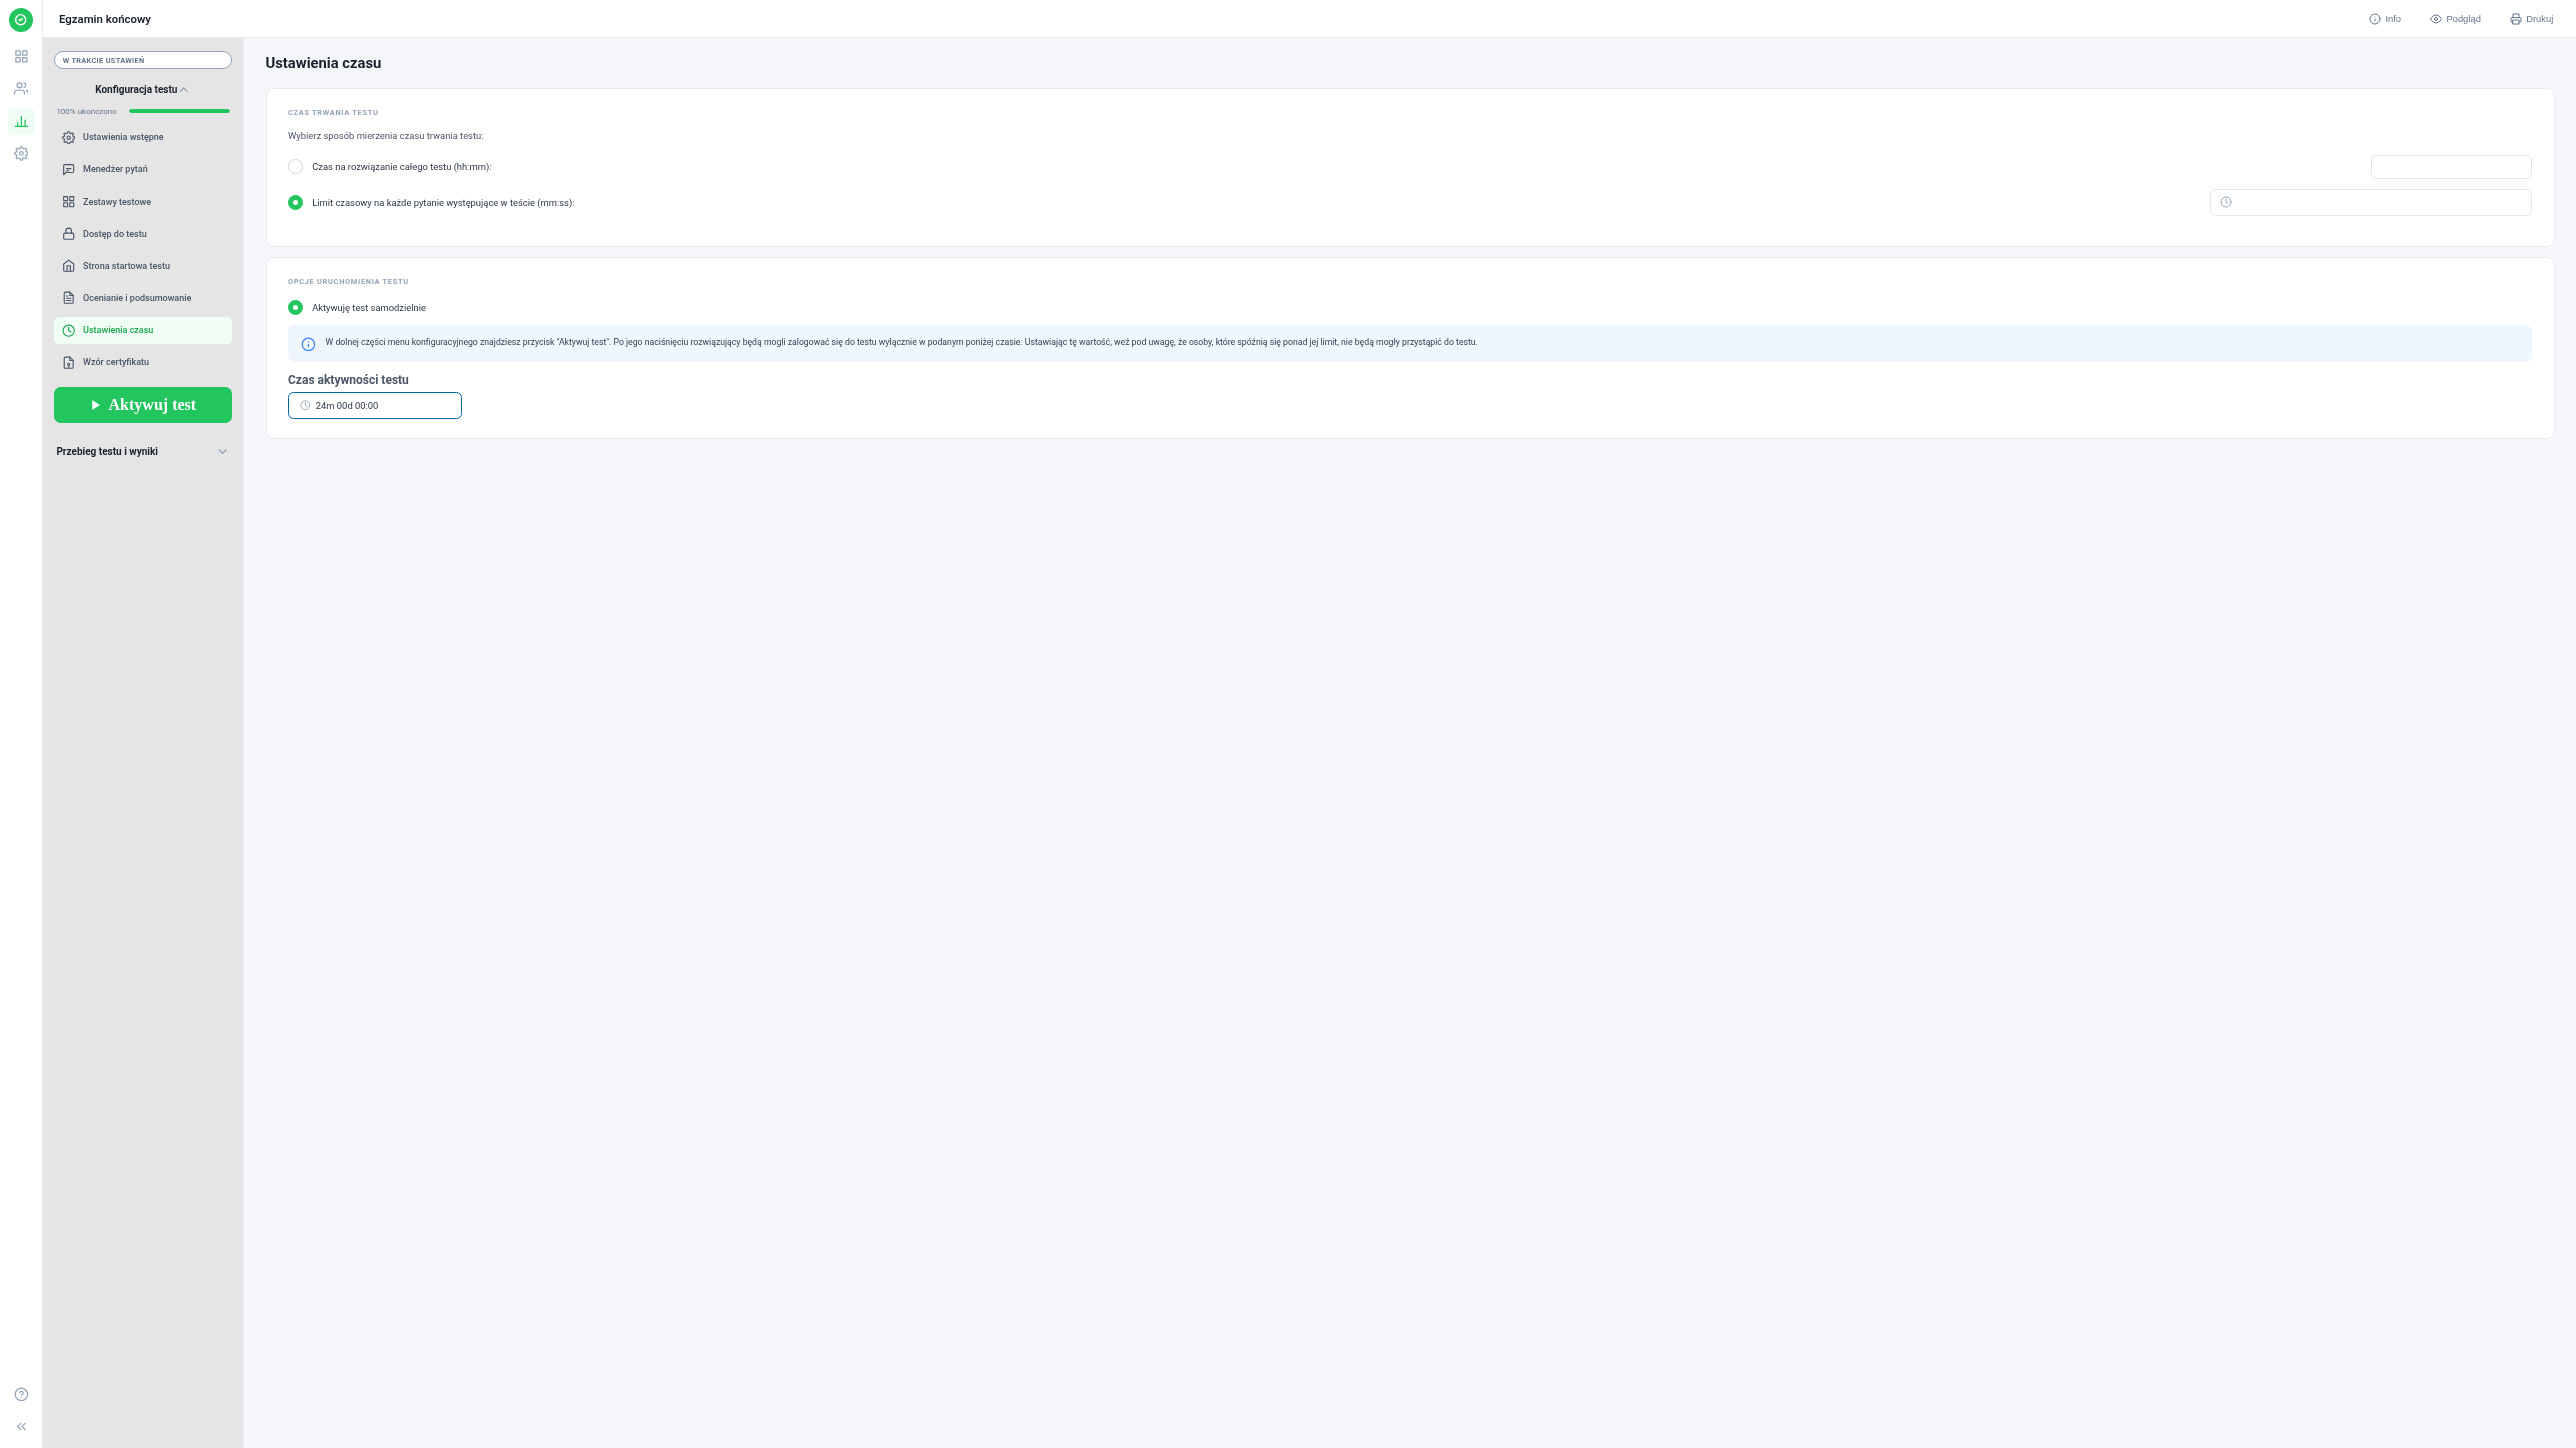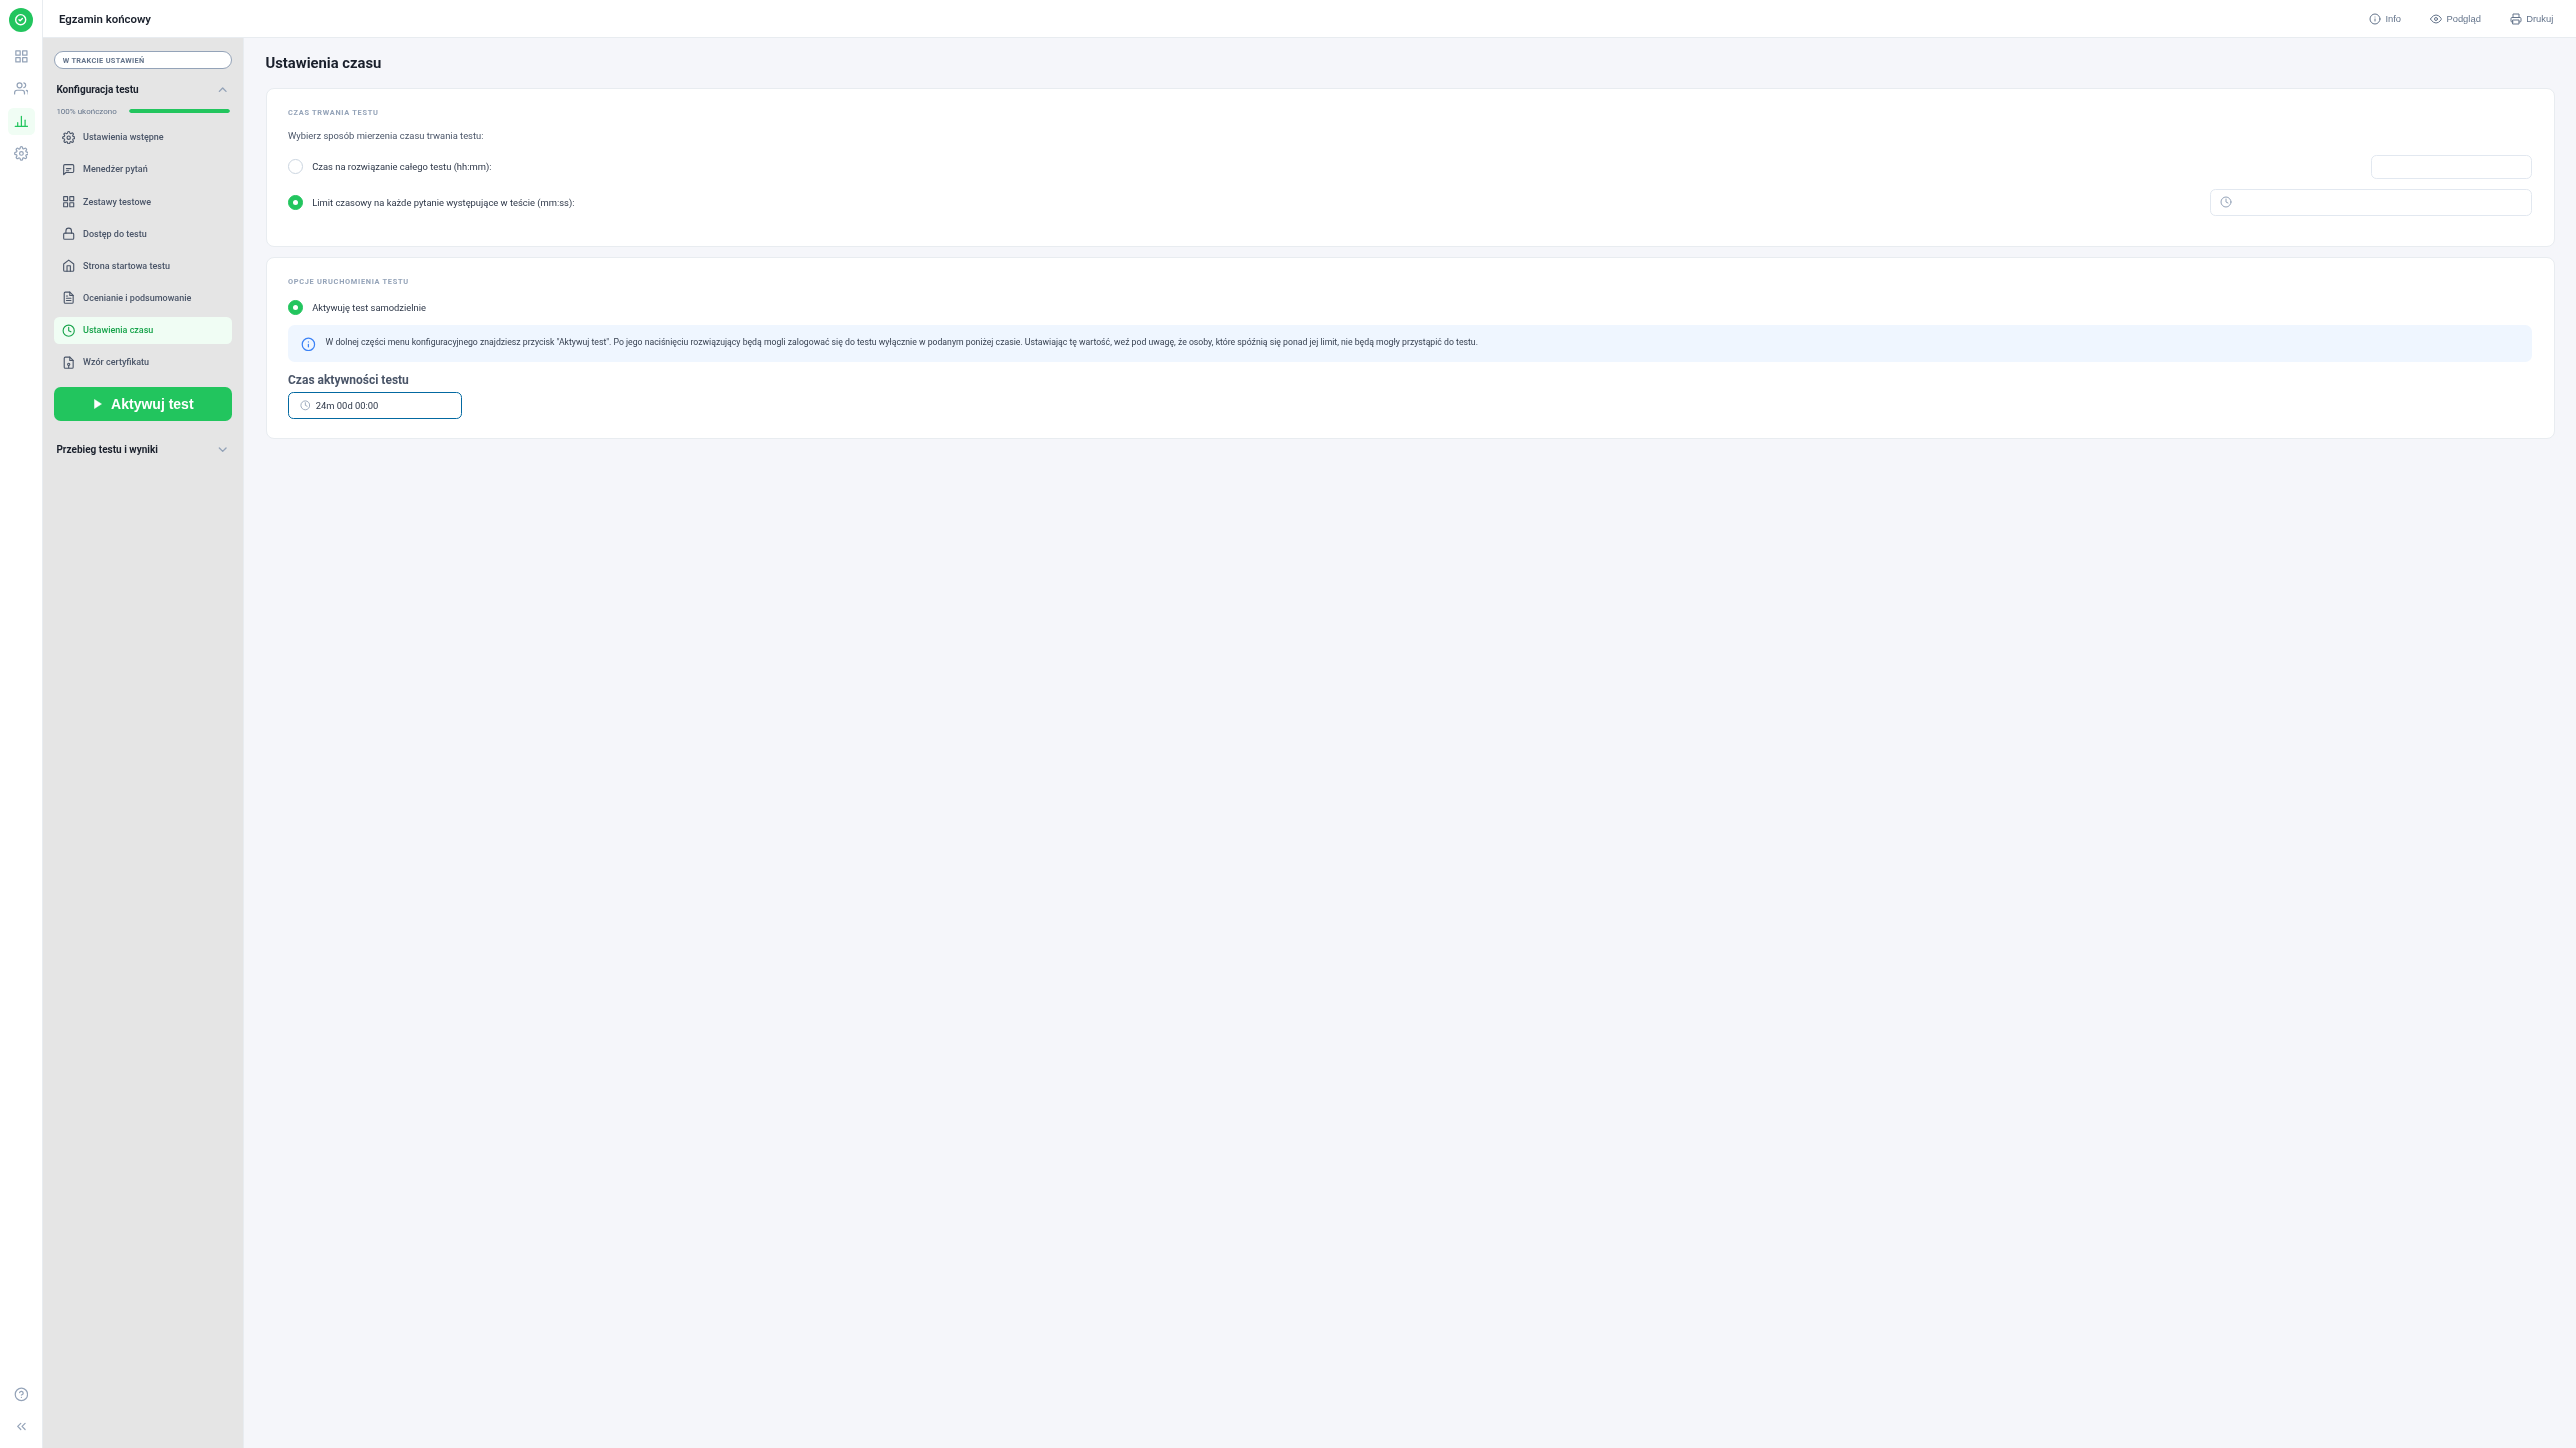--- a/index.html
+++ b/index.html
@@ -122,21 +122,21 @@
       font-size: 7.4px;
       font-weight: 700;
       padding: 3.4px 8px;
       border-radius: 13.4px;
       letter-spacing: 0.3px;
       margin-bottom: 2.7px;
     }
     .section-header {
       display: flex;
       align-items: center;
-      justify-content: space-between;
+      justify-content: center;
       padding: 5.4px 2.7px;
     }
     .section-header h3 {
       font-size: 10px;
       font-weight: 700;
       color: #1a202c;
     }
     .section-header .chevron-icon {
       width: 13.4px;
       height: 13.4px;
@@ -184,29 +184,30 @@
       color: #16a34a;
     }
     .nav-item svg { width: 13.4px; height: 13.4px; flex-shrink: 0; }
     .activate-btn {
       display: flex;
       align-items: center;
       justify-content: center;
       gap: 6.7px;
       background: #22c55e;
       color: #ffffff;
-      font-size: 14px;
+      font-size: 16px;
       font-weight: 700;
       border: none;
       border-radius: 6.7px;
       padding: 9.4px 13.4px;
       cursor: pointer;
       margin: 5.4px 0;
       width: 100%;
       transition: background 0.15s;
+      font-family: Liberation Serif, serif;
     }
     .activate-btn svg { width: 12px; height: 12px; }
     .section-header2 {
       display: flex;
       align-items: center;
       justify-content: space-between;
       padding: 5.4px 2.7px;
       margin-top: 5.4px;
     }
     .section-header2 h3 {

